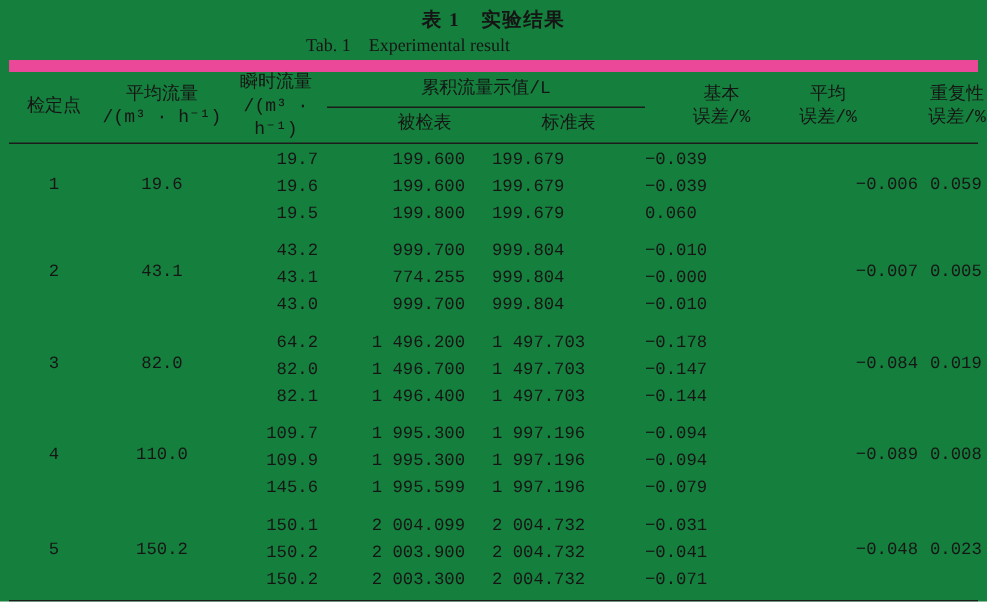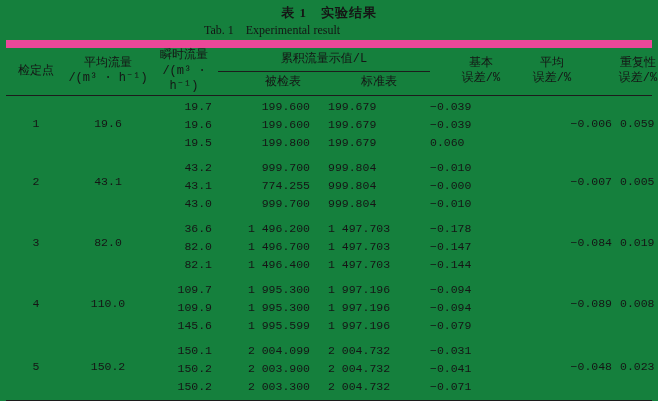--- a/index.html
+++ b/index.html
@@ -179,21 +179,21 @@
         <td class="c-tested">999.700</td>
         <td class="c-std">999.804</td>
         <td class="c-basic">−0.010</td>
       </tr>
     </tbody>
 
     <tbody class="grp">
       <tr class="r1">
         <td rowspan="3" class="c-point">3</td>
         <td rowspan="3" class="c-avg">82.0</td>
-        <td class="c-inst">36.6</td>
+        <td class="c-inst">64.2</td>
         <td class="c-tested">1 496.200</td>
         <td class="c-std">1 497.703</td>
         <td class="c-basic">−0.178</td>
         <td rowspan="3" class="c-mean">−0.084</td>
         <td rowspan="3" class="c-rep">0.019</td>
       </tr>
       <tr class="r2">
         <td class="c-inst">82.0</td>
         <td class="c-tested">1 496.700</td>
         <td class="c-std">1 497.703</td>

